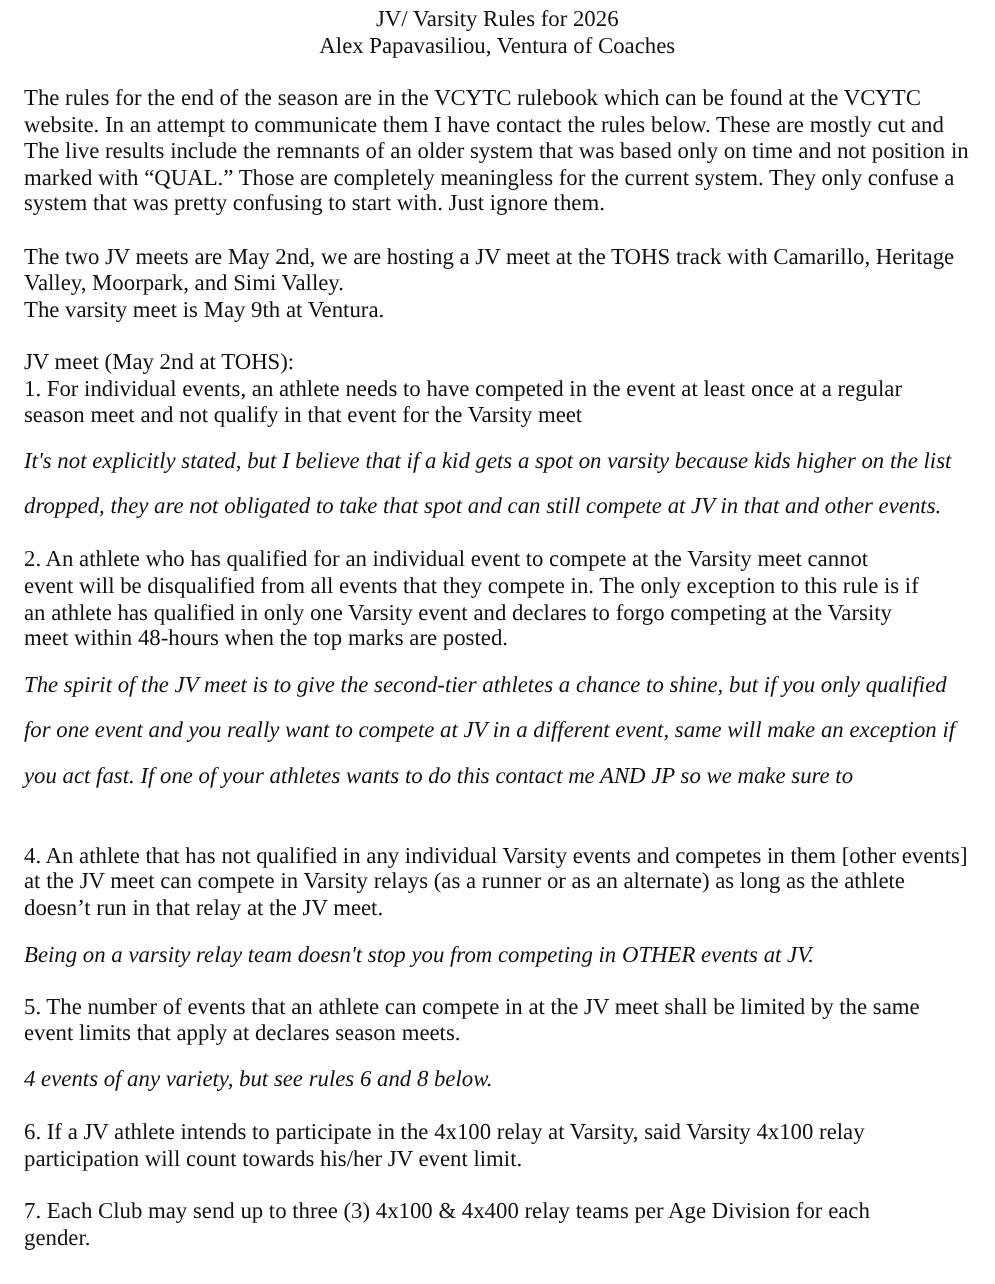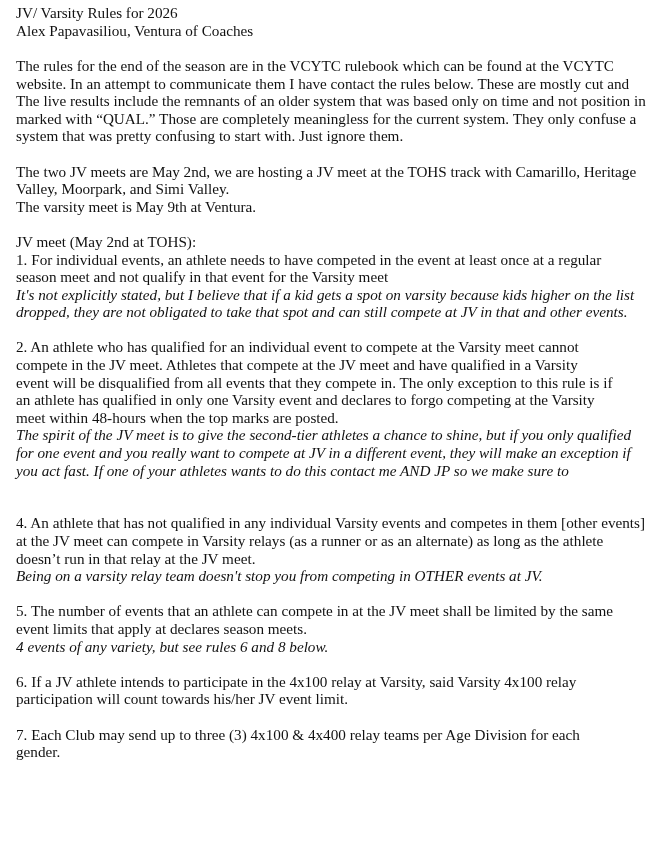--- a/index.html
+++ b/index.html
@@ -4,25 +4,25 @@
 <style>
   html, body { margin: 0; padding: 0; background: #ffffff; }
   body {
     width: 663px; height: 856px; overflow: hidden;
     font-family: "Liberation Serif", serif;
     font-size: 15.2px;
     line-height: 17.6px;
     color: #111111;
   }
   .page { padding: 4px 16px 0 16px; }
-  .hdr { text-align: left; }
+  .hdr { text-align: center; }
   .hdr div { white-space: nowrap; }
   .para { margin: 0; }
   .line { display: block; white-space: nowrap; }
-  .it { font-style: italic; }
+  .it { font-style: italic; margin-top: 13px; }
   .gap { height: 17.6px; }
   .gap-top { height: 17.8px; }
 </style>
 </head>
 <body>
 
 <div class="page">
   <div class="hdr">
     <div>JV/ Varsity Rules for 2026</div>
     <div>Alex Papavasiliou, Ventura of Coaches</div>
@@ -46,26 +46,25 @@
       <div class="para">
         <span class="line">JV meet (May 2nd at TOHS):</span>
         <span class="line">1. For individual events, an athlete needs to have competed in the event at least once at a regular</span>
         <span class="line">season meet and not qualify in that event for the Varsity meet</span>
         <span class="line it">It's not explicitly stated, but I believe that if a kid gets a spot on varsity because kids higher on the list</span>
         <span class="line it">dropped, they are not obligated to take that spot and can still compete at JV in that and other events.</span>
       </div>
       <div class="gap"></div>
       <div class="para">
         <span class="line">2. An athlete who has qualified for an individual event to compete at the Varsity meet cannot</span>
-        <span class="line">compete in the JV meet. Athletes that compete at the JV meet and have qualified in a Varsity</span>
         <span class="line">event will be disqualified from all events that they compete in. The only exception to this rule is if</span>
         <span class="line">an athlete has qualified in only one Varsity event and declares to forgo competing at the Varsity</span>
         <span class="line">meet within 48-hours when the top marks are posted.</span>
         <span class="line it">The spirit of the JV meet is to give the second-tier athletes a chance to shine, but if you only qualified</span>
-        <span class="line it">for one event and you really want to compete at JV in a different event, they will make an exception if</span>
+        <span class="line it">for one event and you really want to compete at JV in a different event, same will make an exception if</span>
         <span class="line it">you act fast. If one of your athletes wants to do this contact me AND JP so we make sure to</span>
       </div>
       <div class="gap"></div>
       <div class="gap"></div>
       <div class="para">
         <span class="line">4. An athlete that has not qualified in any individual Varsity events and competes in them [other events]</span>
         <span class="line">at the JV meet can compete in Varsity relays (as a runner or as an alternate) as long as the athlete</span>
         <span class="line">doesn’t run in that relay at the JV meet.</span>
         <span class="line it">Being on a varsity relay team doesn't stop you from competing in OTHER events at JV.</span>
       </div>

